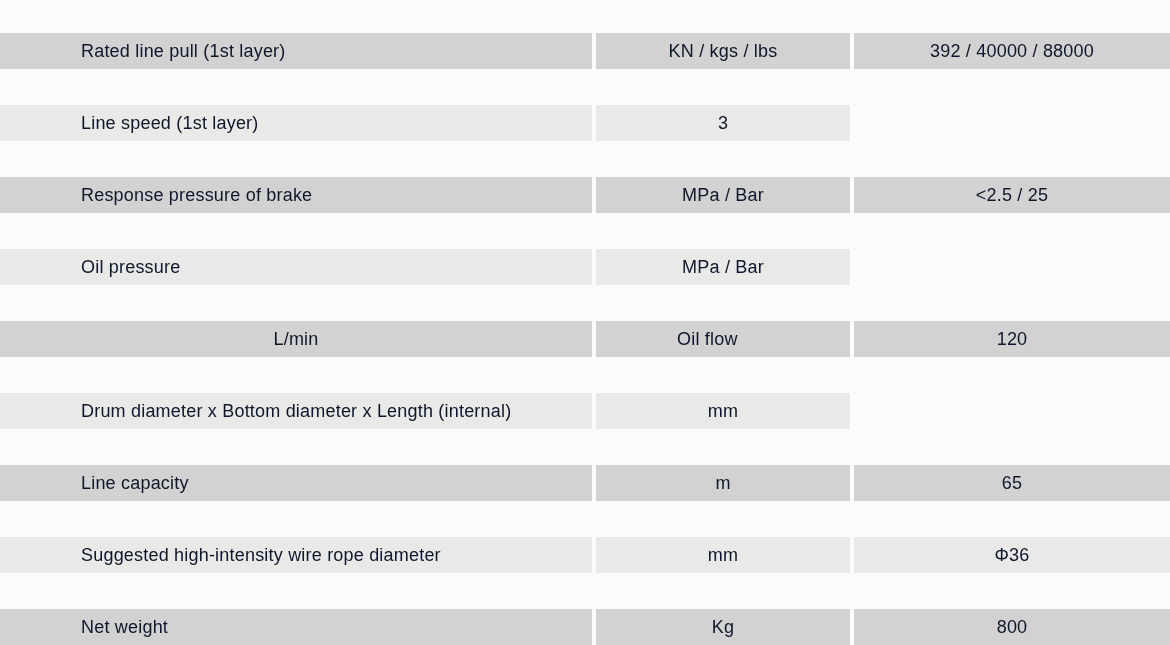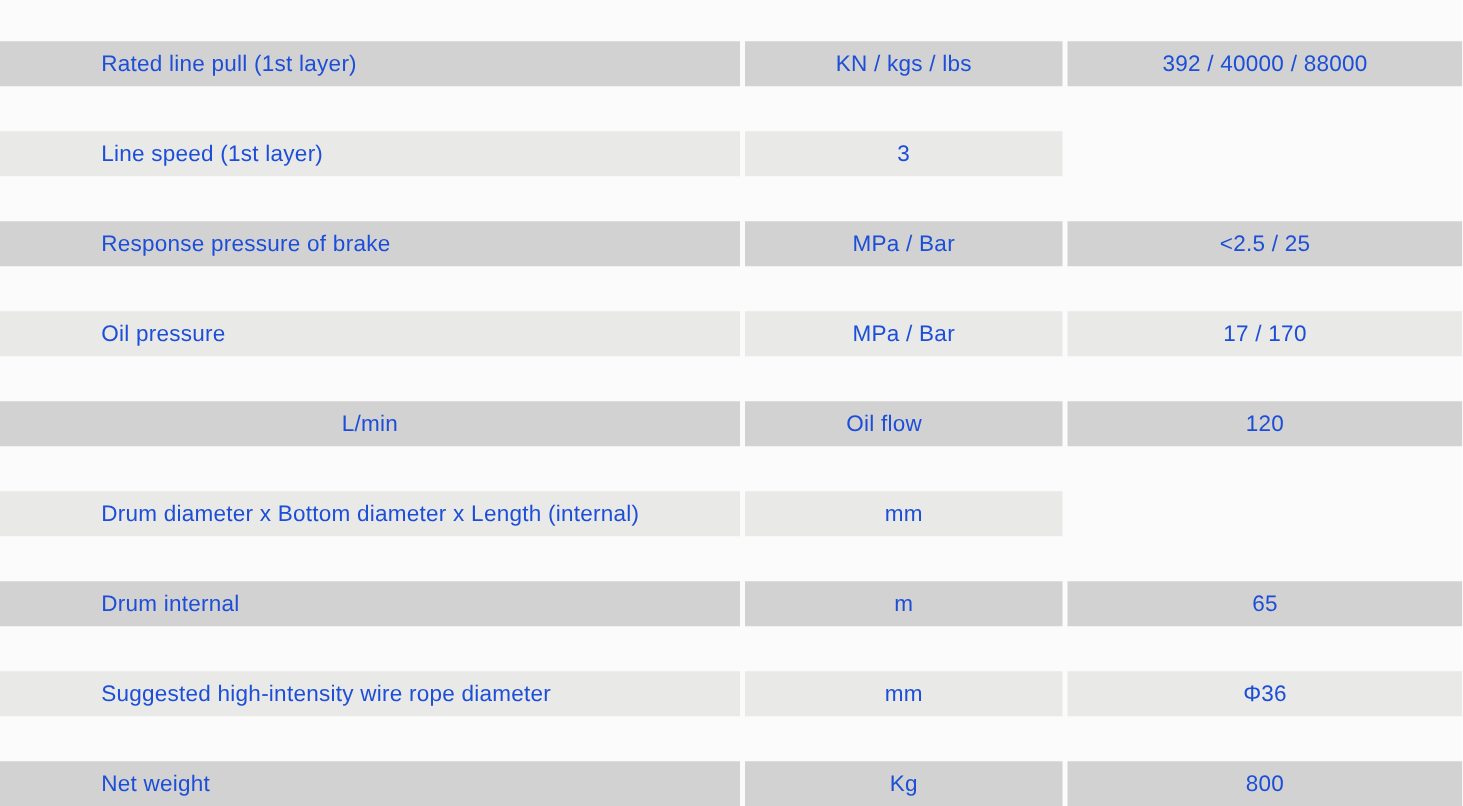--- a/index.html
+++ b/index.html
@@ -20,21 +20,21 @@
   .row {
     display: grid;
     grid-template-columns: 592px 254px 1fr;
     column-gap: 4px;
     min-height: 0;
   }
   .cell {
     display: flex;
     align-items: center;
     font-size: 18px;
-    color: #1d4ed8;
+    color: #0f172a;
     letter-spacing: 0.2px;
     white-space: nowrap;
     overflow: hidden;
     margin-top: 33px;
   }
   .cell.param { padding-left: 81px; justify-content: flex-start; }
   .cell.unit, .cell.value { justify-content: center; text-align: center; }
   .row.dark  .cell { background: #d2d2d2; }
   .row.light .cell { background: #e9e9e8; }
 </style>
@@ -55,36 +55,35 @@
 
   <div class="row dark">
     <div class="cell param">Response pressure of brake</div>
     <div class="cell unit">MPa / Bar</div>
     <div class="cell value">&lt;2.5 / 25</div>
   </div>
 
   <div class="row light">
     <div class="cell param">Oil pressure</div>
     <div class="cell unit">MPa / Bar</div>
-    <div class="cell value">17 / 170</div>
   </div>
 
   <div class="row dark">
     <div class="cell unit">L/min</div>
     <div class="cell param">Oil flow</div>
     <div class="cell value">120</div>
   </div>
 
   <div class="row light">
     <div class="cell param">Drum diameter x Bottom diameter x Length (internal)</div>
     <div class="cell unit">mm</div>
   </div>
 
   <div class="row dark">
-    <div class="cell param">Drum internal</div>
+    <div class="cell param">Line capacity</div>
     <div class="cell unit">m</div>
     <div class="cell value">65</div>
   </div>
 
   <div class="row light">
     <div class="cell param">Suggested high-intensity wire rope diameter</div>
     <div class="cell unit">mm</div>
     <div class="cell value">Φ36</div>
   </div>
 

